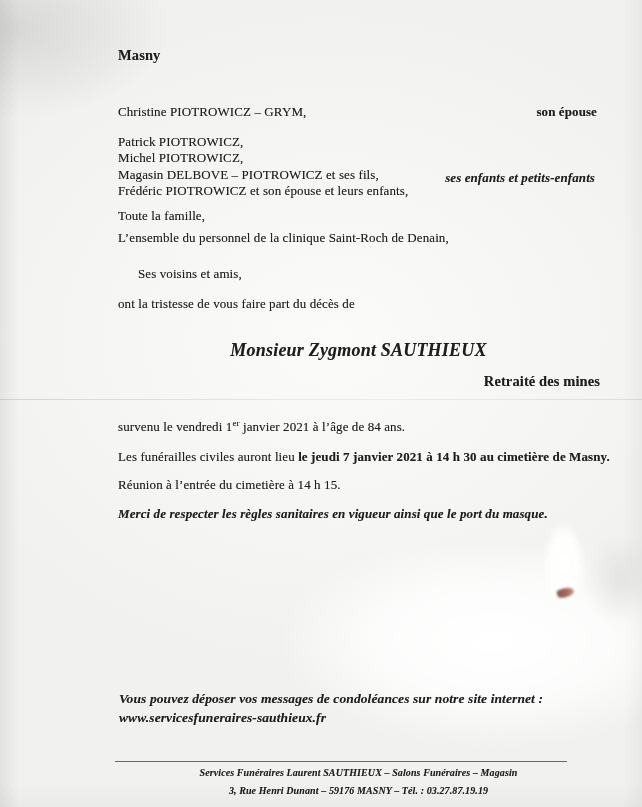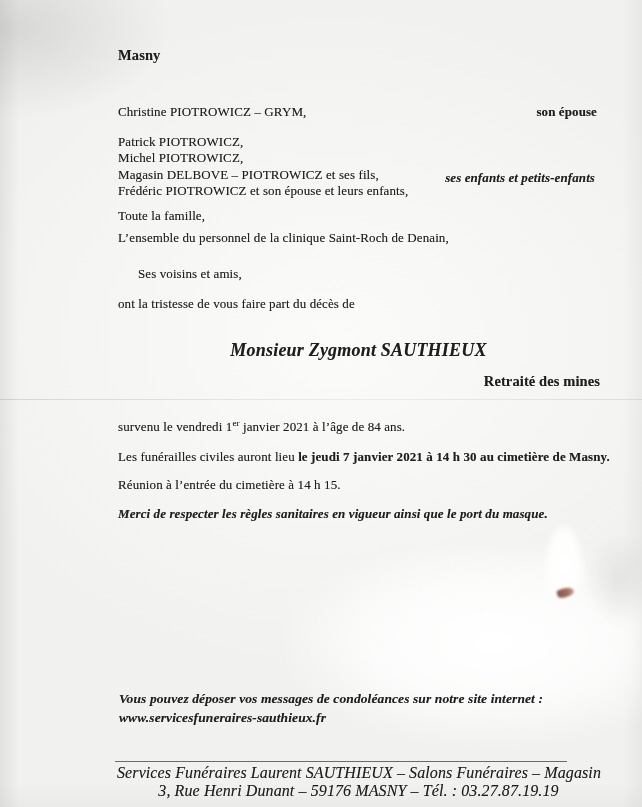--- a/index.html
+++ b/index.html
@@ -35,21 +35,21 @@
   .deceased-title{top:373px;font-size:14.5px;font-weight:bold;text-align:right;}
   .fold-line{position:absolute;top:399px;left:0;right:0;height:1px;
              background:linear-gradient(90deg,rgba(150,160,150,0.35),rgba(170,180,170,0.18) 60%,rgba(160,170,160,0.30));}
   .death-date{top:419px;left:118px;}
   .death-date sup{font-size:9px;vertical-align:super;line-height:0;}
   .funeral{top:449px;left:118px;}
   .meeting{top:477px;left:118px;}
   .sanitary{top:506px;left:118px;font-weight:bold;font-style:italic;}
   .condolences{top:689px;left:119px;font-weight:bold;font-style:italic;line-height:19px;font-size:13.5px;}
   .footer-rule{position:absolute;top:761px;left:115px;width:452px;height:1px;background:rgba(60,60,60,0.75);}
-  .footer{top:764px;font-weight:normal;font-style:italic;line-height:17.5px;font-size:16px;}
+  .footer{top:764px;font-weight:bold;font-style:italic;line-height:17.5px;font-size:10px;}
   
   .candle-glow{position:absolute;left:285px;top:548px;width:360px;height:225px;
       background:radial-gradient(ellipse 62% 48% at 58% 42%, rgba(255,255,255,0.98) 0%, rgba(255,255,255,0.75) 55%, rgba(255,255,255,0) 100%);
       filter:blur(7px);}
   .candle-shade{position:absolute;left:585px;top:535px;width:70px;height:90px;
       background:radial-gradient(ellipse, rgba(205,205,202,0.45), rgba(205,205,202,0) 70%);
       filter:blur(5px);}
   .flame{position:absolute;left:543px;top:524px;width:42px;height:74px;
       background:radial-gradient(ellipse 50% 60% at 50% 55%, #ffffff 0%, #fefefd 60%, rgba(255,255,255,0.25) 100%);
       border-radius:50% 50% 46% 46% / 68% 68% 32% 32%;

